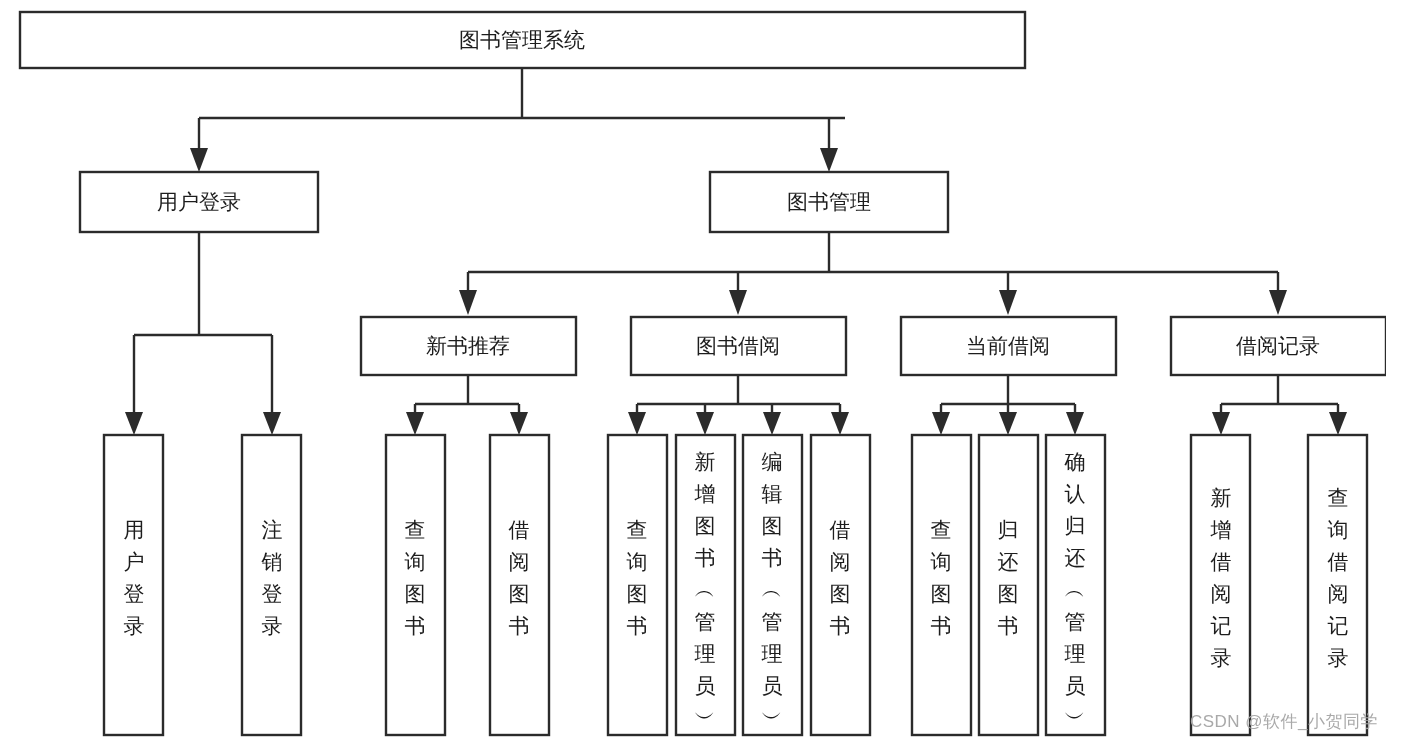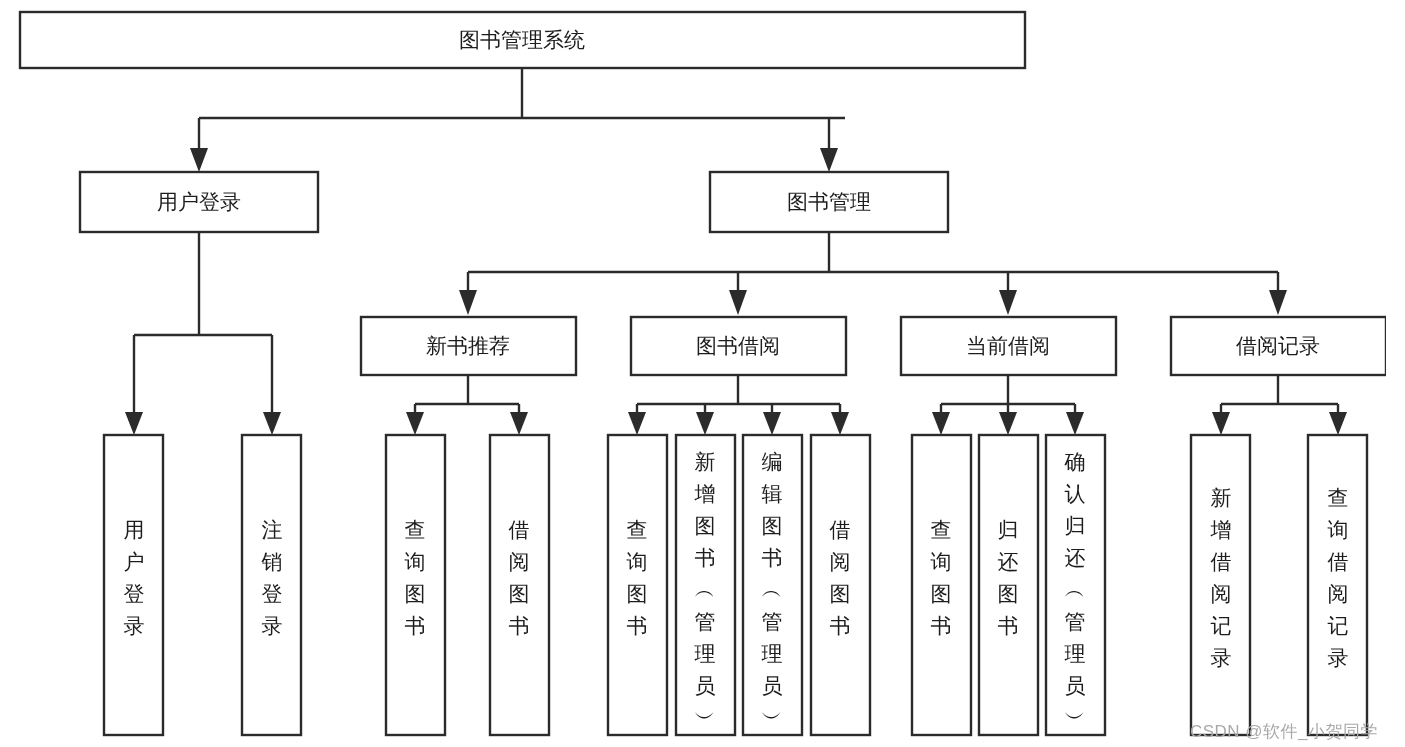--- a/index.html
+++ b/index.html
@@ -52,21 +52,21 @@
   .node-label-v {
     font-family: "Liberation Sans", "DejaVu Sans", sans-serif;
     font-size: 21px;
     fill: #1d1d1d;
     text-anchor: middle;
     white-space: pre;
   }
   .watermark-text {
     position: absolute;
     right: 8px;
-    bottom: 4px;
+    bottom: 14px;
     font-family: "Liberation Sans", "DejaVu Sans", sans-serif;
     font-size: 17px;
     color: #a9a9a9;
     letter-spacing: 0.5px;
     user-select: none;
     white-space: nowrap;
   }
 </style>
 </head>
 <body>

